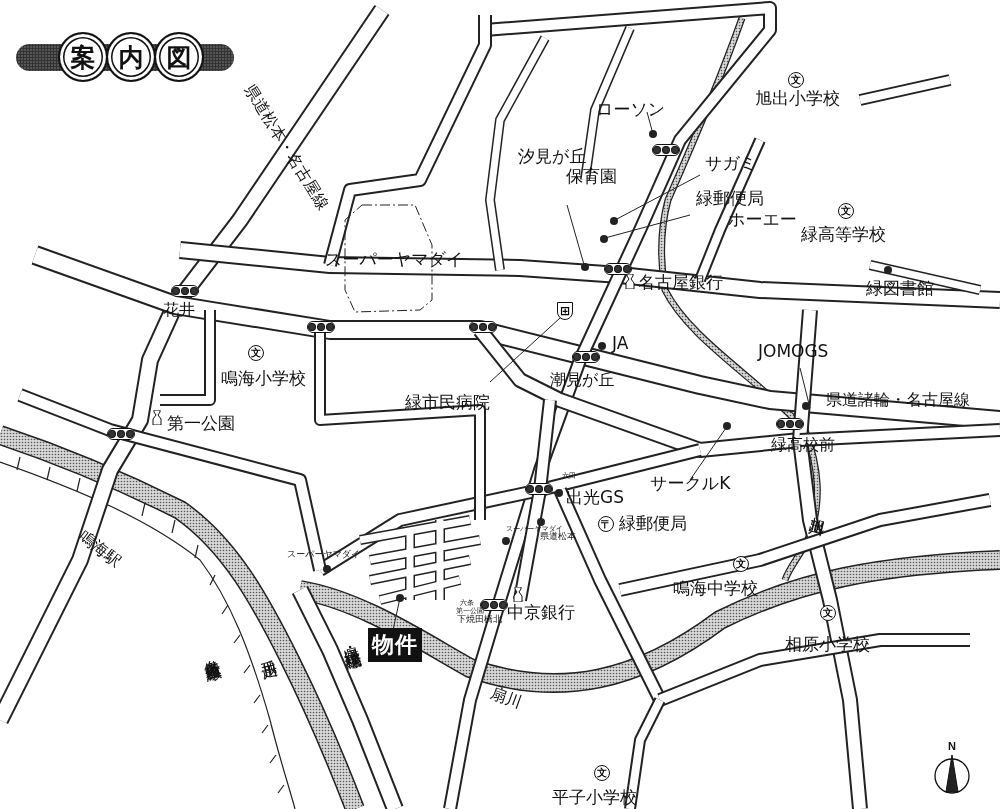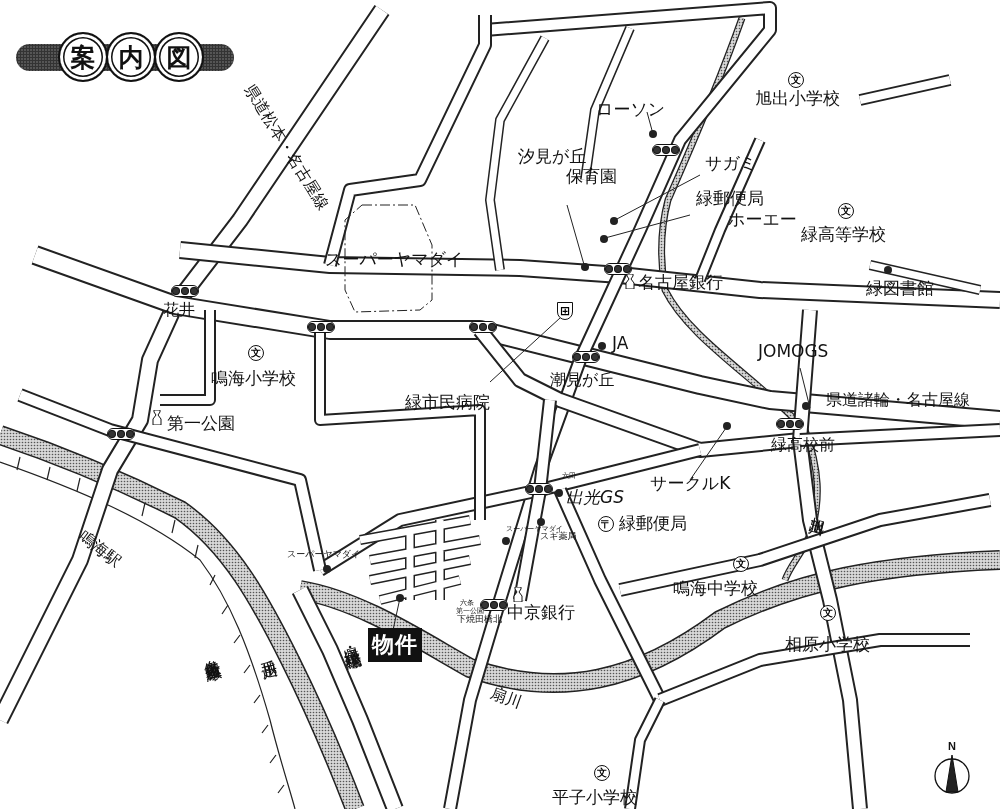--- a/index.html
+++ b/index.html
@@ -219,21 +219,21 @@
 <div class="label md" style="left:550px;top:372px;">潮見が丘</div>
 <div class="label md" style="left:771px;top:437px;">緑高校前</div>
 <div class="label xs" style="left:530px;top:473px;">六田</div>
 <div class="label sm" style="left:457px;top:615px;">下焼田橋北</div>
 
 <div class="school" style="left:788px;top:72px;">文</div>
 <div class="label lg" style="left:755px;top:90px;">旭出小学校</div>
 <div class="school" style="left:838px;top:203px;">文</div>
 <div class="label lg" style="left:801px;top:226px;">緑高等学校</div>
 <div class="school" style="left:248px;top:345px;">文</div>
-<div class="label lg" style="left:211px;top:370px;">鳴海小学校</div>
+<div class="label lg" style="left:221px;top:370px;">鳴海小学校</div>
 <div class="school" style="left:733px;top:556px;">文</div>
 <div class="label lg" style="left:673px;top:580px;">鳴海中学校</div>
 <div class="school" style="left:820px;top:605px;">文</div>
 <div class="label lg" style="left:785px;top:636px;">相原小学校</div>
 <div class="school" style="left:594px;top:765px;">文</div>
 <div class="label lg" style="left:552px;top:789px;">平子小学校</div>
 
 <div class="dot" style="left:649px;top:130px;"></div>
 <div class="dot" style="left:610px;top:217px;"></div>
 <div class="dot" style="left:600px;top:235px;"></div>
@@ -262,24 +262,24 @@
 <div class="label lg" style="left:866px;top:280px;">緑図書館</div>
 <div class="hospital" style="left:557px;top:302px;">⊞</div>
 <div class="label lg" style="left:612px;top:335px;">JA</div>
 <div class="label lg" style="left:722px;top:343px;margin-left:36px;">JOMOGS</div>
 <div class="label lg" style="left:405px;top:394px;">緑市民病院</div>
 <svg class="bank" style="left:152px;top:410px;" viewBox="0 0 10 15">
     <path d="M2,0 L8,0 L8,2 L6,5 L9,9 L9,15 L1,15 L1,9 L4,5 L2,2 Z" fill="#fff" stroke="#111" stroke-width="1"></path>
   </svg>
 <div class="label lg" style="left:167px;top:415px;">第一公園</div>
 <div class="label lg" style="left:650px;top:475px;">サークルK</div>
-<div class="label lg" style="left:566px;top:489px;font-style:italic;">出光GS</div>
+<div class="label lg" style="left:566px;top:489px;">出光GS</div>
 <div class="post" style="left:598px;top:516px;">〒</div>
 <div class="label lg" style="left:619px;top:515px;">緑郵便局</div>
-<div class="label sm" style="left:540px;top:532px;">スギ薬局</div>
+<div class="label sm" style="left:540px;top:532px;">県道松本</div>
 <div class="label xs" style="left:474px;top:526px;">スーパーヤマダイ</div>
 <div class="label sm" style="left:287px;top:550px;">スーパーヤマダイ</div>
 <svg class="bank" style="left:513px;top:587px;" viewBox="0 0 10 15">
     <path d="M2,0 L8,0 L8,2 L6,5 L9,9 L9,15 L1,15 L1,9 L4,5 L2,2 Z" fill="#fff" stroke="#111" stroke-width="1"></path>
   </svg>
 <div class="label lg" style="left:507px;top:604px;">中京銀行</div>
 <div class="label xs" style="left:428px;top:600px;">六条</div>
 <div class="label xs" style="left:424px;top:608px;">第一公園</div>
 
 <div class="property-label">物件</div>

